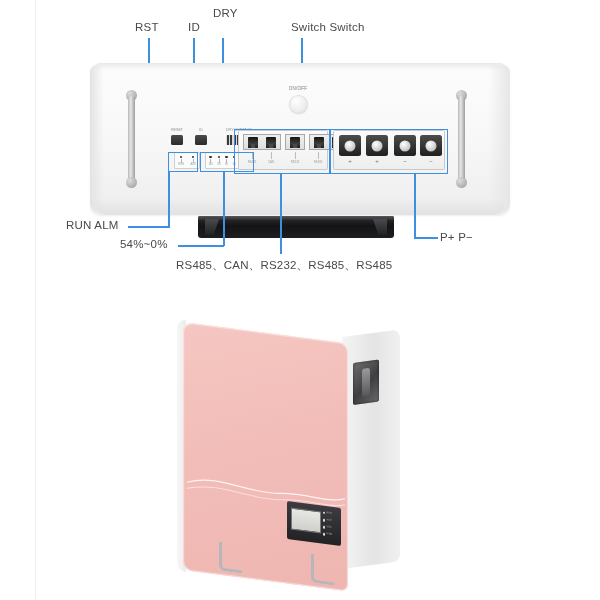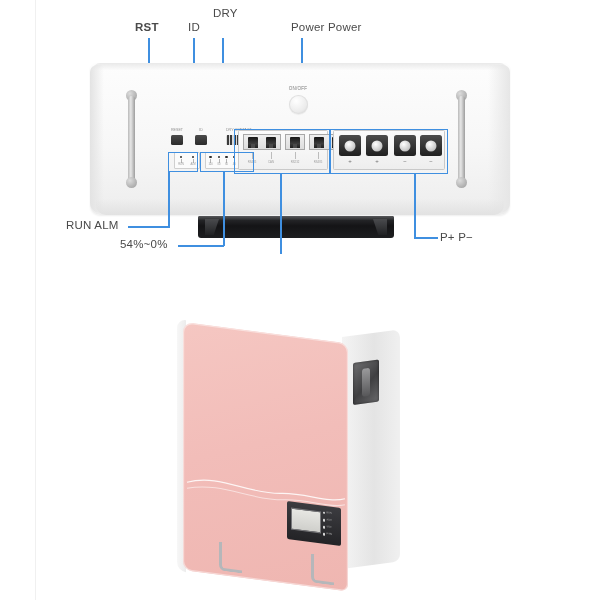--- a/index.html
+++ b/index.html
@@ -443,24 +443,24 @@
   #pk-leg-1 { left: 44px; top: 238px; transform: skewY(7.4deg); }
   #pk-leg-2 { left: 136px; top: 250px; transform: skewY(7.4deg); }
 </style>
 </head>
 <body>
 
 <div id="stage">
 
   <div class="page-divider"></div>
 
-  <div class="callout-label" style="left:135px; top:21px;font-weight:bold;">RST</div>
+  <div class="callout-label" style="left:135px; top:21px;">RST</div>
   <div class="callout-label" style="left:188px; top:21px;">ID</div>
   <div class="callout-label" style="left:213px; top:7px;">DRY</div>
-  <div class="callout-label" style="left:291px; top:21px;">Power Power</div>
+  <div class="callout-label" style="left:291px; top:21px;">Switch Switch</div>
 
   <div class="leader leader-v" style="left:148px; top:38px; height:100px;"></div>
   <div class="leader leader-v" style="left:193px; top:38px; height:98px;"></div>
   <div class="leader leader-v" style="left:222px; top:38px; height:95px;"></div>
   <div class="leader leader-v" style="left:301px; top:38px; height:60px;"></div>
 
   <div id="unit-top">
     <div class="unit-body"></div>
     <div class="unit-top-edge"></div>
     <div class="unit-left-shade"></div>
@@ -594,20 +594,21 @@
   </div>
 
   <div class="callout-label" style="left:66px; top:219px;">RUN  ALM</div>
   <div class="leader leader-h" style="left:128px; top:226px; width:42px;"></div>
   <div class="leader leader-v" style="left:168px; top:172px; height:55px;"></div>
 
   <div class="callout-label" style="left:120px; top:238px;">54%~0%</div>
   <div class="leader leader-h" style="left:178px; top:245px; width:46px;"></div>
   <div class="leader leader-v" style="left:223px; top:172px; height:74px;"></div>
 
+  <div class="callout-label" style="left:176px; top:258px;">RS485、CAN、RS232、RS485、RS485</div>
   <div class="leader leader-v" style="left:280px; top:174px; height:80px;"></div>
 
   <div class="callout-label" style="left:440px; top:231px;">P+  P−</div>
   <div class="leader leader-v" style="left:414px; top:174px; height:64px;"></div>
   <div class="leader leader-h" style="left:414px; top:237px; width:24px;"></div>
 
   <div id="unit-bottom">
     <div class="pk-side"></div>
     <div class="pk-front-lip"></div>
     <div class="pk-front"></div>

